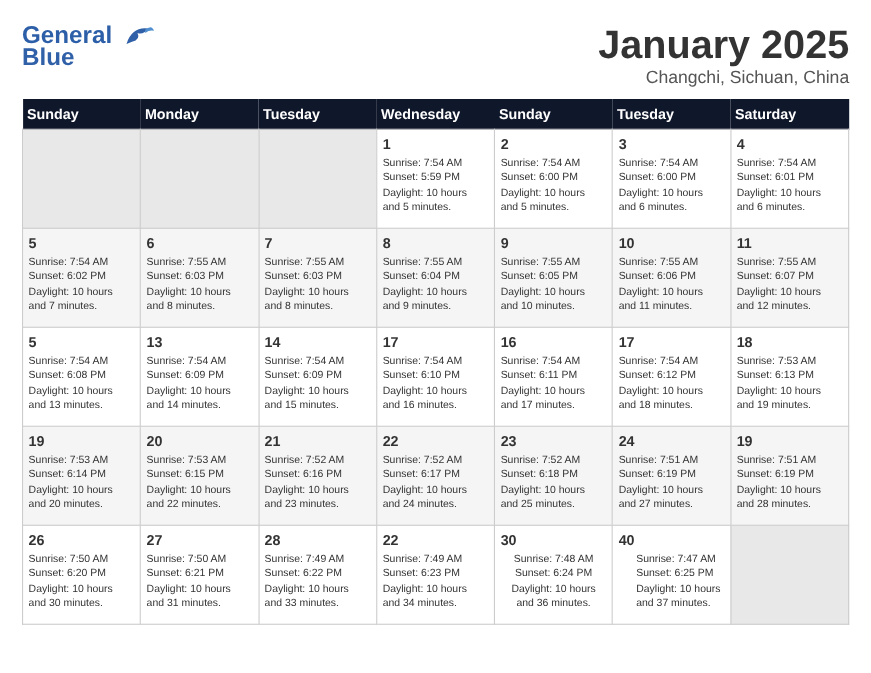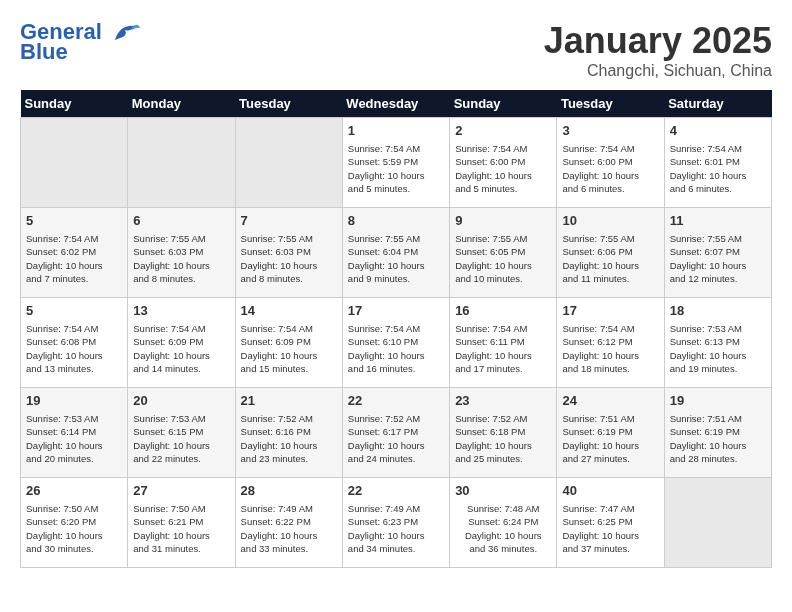--- a/index.html
+++ b/index.html
@@ -328,21 +328,21 @@
         </td>
         <td>
           <span class="day-num">30</span>
           <div class="day-info" style="white-space: pre-line; text-align: center;">Sunrise: 7:48 AM
 Sunset: 6:24 PM
 Daylight: 10 hours
 and 36 minutes.</div>
         </td>
         <td>
           <span class="day-num">40</span>
-          <div class="day-info" style="white-space: pre-line;">Sunrise: 7:47 AM
+          <div class="day-info" style="white-space: pre-line; margin-left: 16px;">Sunrise: 7:47 AM
 Sunset: 6:25 PM
 Daylight: 10 hours
 and 37 minutes.</div>
         </td>
         <td style="background-color: rgb(232, 232, 232);"></td>
       </tr>
     </tbody>
 </table>
 
 </body></html>

